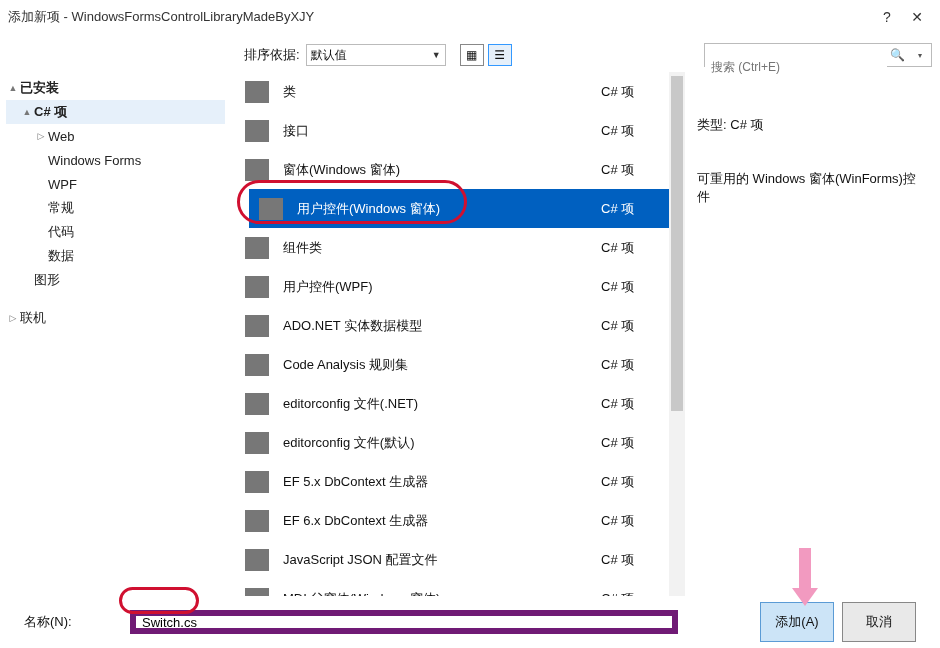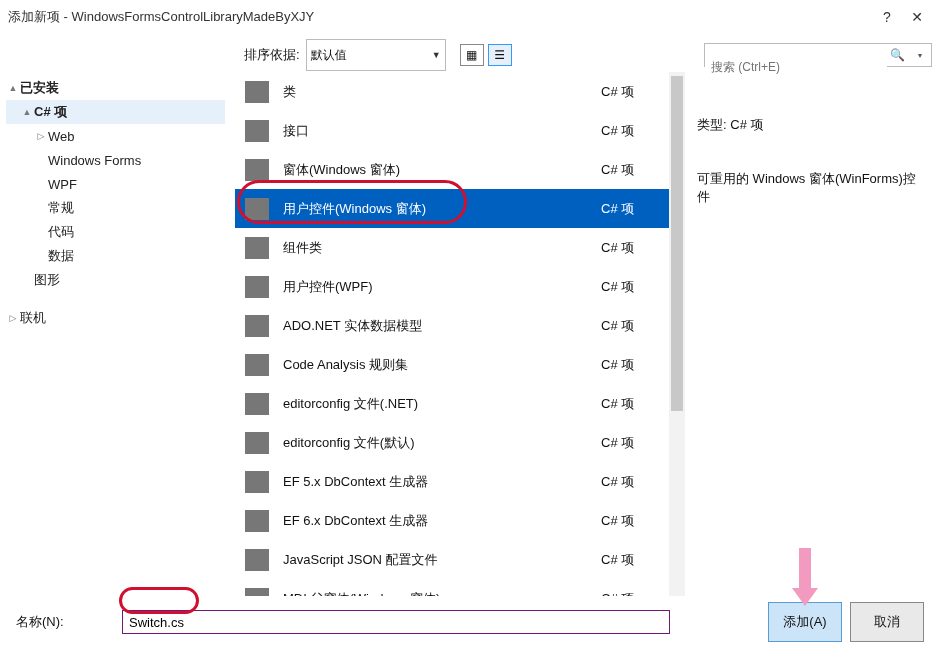--- a/index.html
+++ b/index.html
@@ -4,47 +4,47 @@
 <style>
   * { box-sizing: border-box; font-family: "Microsoft YaHei", "Segoe UI", sans-serif; }
   html, body { margin: 0; padding: 0; width: 940px; height: 648px; background: #fff; color: #111; overflow: hidden; }
   .titlebar { height: 34px; display: flex; align-items: center; padding: 0 8px; font-size: 13px; color: #333; }
   .titlebar .spacer { flex: 1; }
   .tbtn { width: 30px; height: 24px; display:flex;align-items:center;justify-content:center; font-size:14px; color:#333; }
   .body { position: absolute; top: 40px; left:0; right:0; bottom: 52px; display: flex; }
   .left-pane { width: 235px; padding: 4px 10px 4px 6px; overflow:hidden; }
   .top-controls { height: 30px; display:flex; align-items:center; font-size:13px; padding-left:244px; padding-right:8px; }
   .sort-label { margin-right:6px; }
-  .sort-select { height:32px; width:140px; border:1px solid #bbb; font-size:12px; padding:1px 4px; background:#fff; display:flex;align-items:center;justify-content:space-between; }
+  .sort-select { height:22px; width:140px; border:1px solid #bbb; font-size:12px; padding:1px 4px; background:#fff; display:flex;align-items:center;justify-content:space-between; }
   .sort-select .chev { font-size:9px; color:#333; }
   .view-btns { margin-left:14px; display:flex; gap:4px;}
   .view-btn { width:24px;height:22px;border:1px solid #888;display:flex;align-items:center;justify-content:center;font-size:12px;background:#fff;}
   .view-btn.sel{ background:#e6f0fa; border-color:#3399ff; }
   .search-box { margin-left:auto; width:228px; height:24px; border:1px solid #bbb; display:flex; align-items:center;}
   .search-box input { flex:1; border:none; font-size:12px; padding:2px 6px; outline:none;margin-top:24px; }
   .search-box .sicon { width:22px;text-align:center;color:#555;font-size:12px;}
   .tree { font-size:13px; color:#222; }
   .tree .tnode { display:flex;align-items:center;height:24px;cursor:default;}
   .tree .tw { width:14px; color:#777; font-size:9px; display:inline-flex;justify-content:center;}
   .tree .bold { font-weight:bold;text-align:center; }
   .tree .ind1{padding-left:14px;} .tree .ind2{padding-left:28px;}
   .mid-pane { flex:1; border: none; position:relative; overflow:hidden; }
   .item-list { overflow:hidden; }
   .item { display:flex; align-items:center; height:39px; font-size:13px; }
   .item .icon { width:44px; display:flex;justify-content:center; }
   .item .icon div { width:24px;height:22px;background:#777; }
   .item .name { flex:1; padding-left:4px;}
   .item .kind { width:68px; text-align:left; padding-right:10px;}
-  .item.sel { background:#0060c0; color:#fff; }
+  .item.sel { background:#0060c0; color:#fff;margin-left:14px; }
   .item.sel .kind { color:#fff; }
   .right-pane { width:255px; padding:8px 12px; font-size:13px; }
   .right-pane .line { margin-bottom:6px;margin-top:36px; }
-  .bottom-bar { position:absolute; left:0; right:0; bottom:0; height:52px; background:#fff; display:flex; align-items:center; padding:0 16px;}
+  .bottom-bar { position:absolute; left:0; right:0; bottom:0; height:52px; background:#fff; display:flex; align-items:center; padding:0 24px;}
   .bottom-bar .lbl { width:106px; font-size:13px; }
-  .name-input { width:548px; height:24px; border:1px solid #701a75; font-size:13px; padding:2px 6px; outline:none;}
+  .name-input { width:548px; height:24px; border:6px solid #701a75; font-size:13px; padding:2px 6px; outline:none;}
   .btn { height:40px; width:74px; border:1px solid #888; background:#e9e9e9; font-size:13px; display:flex;align-items:center;justify-content:center;}
   .btn.primary { background:#cce4f7; border-color:#5b9bd5; }
   .bottom-bar .btn + .btn { margin-left:8px; }
   .bottom-bar .spacer { flex:1; }
 
   .red-ring { position:absolute; border:3px solid #d01030; border-radius:28px/22px; pointer-events:none; }
   .ring-item { left:237px; top:180px; width:230px; height:44px; border-radius:24px; }
   .ring-name { left:119px; top:587px; width:80px; height:27px; border-radius:17px; }
 
   .pink-arrow { position:absolute; left:792px; top:548px; width:26px; height:70px; pointer-events:none;}

